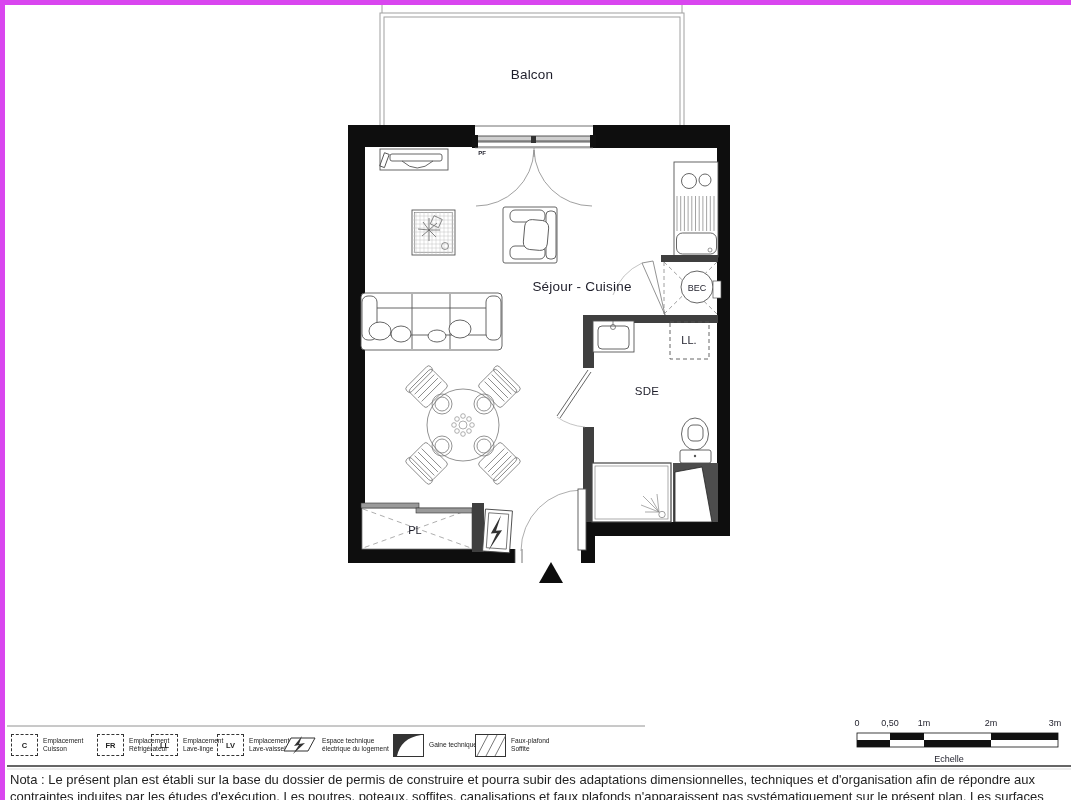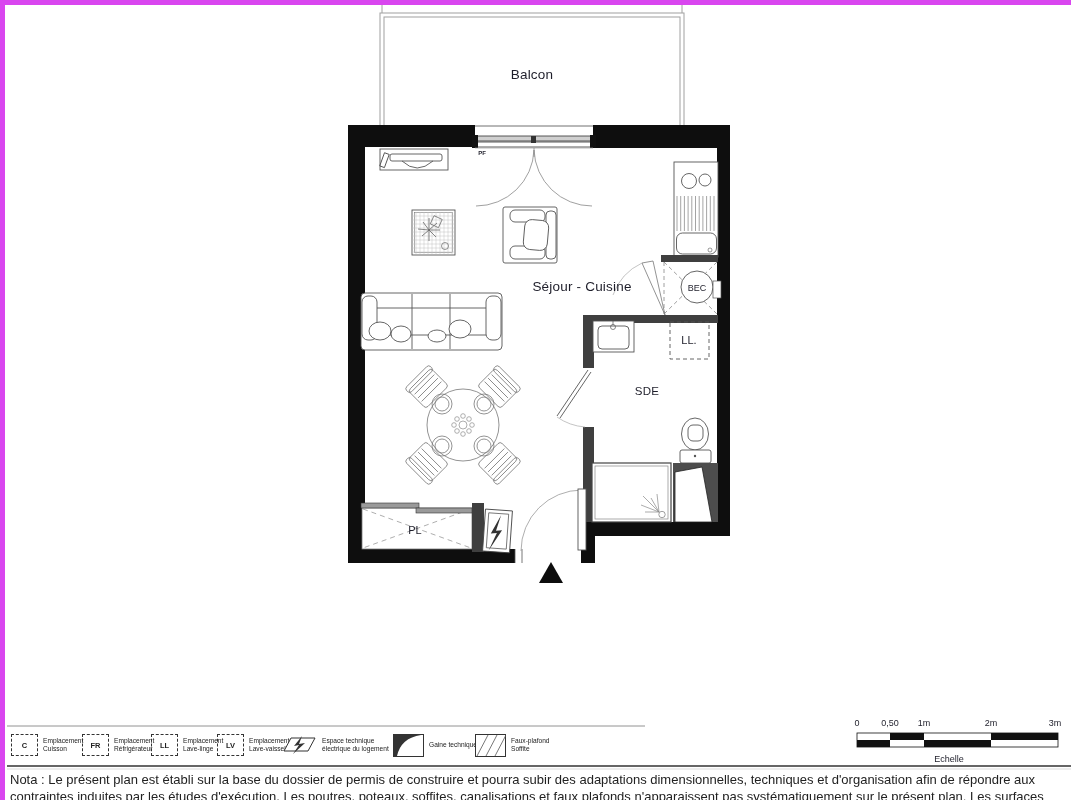--- a/index.html
+++ b/index.html
@@ -254,21 +254,21 @@
 </svg>
 
 <div class="legend-row">
 
   <div class="legend-item" style="left:6px">
     <div class="dashed-box">C</div>
     <div class="legend-label"><span>Emplacement</span><br>
       <span>Cuisson</span></div>
   </div>
 
-  <div class="legend-item" style="left:77px">
+  <div class="legend-item" style="left:92px">
     <div class="dashed-box">FR</div>
     <div class="legend-label"><span>Emplacement</span><br>
       <span>Réfrigérateur</span></div>
   </div>
 
   <div class="legend-item" style="left:146px">
     <div class="dashed-box">LL</div>
     <div class="legend-label"><span>Emplacement</span><br>
       <span>Lave-linge</span></div>
   </div>

